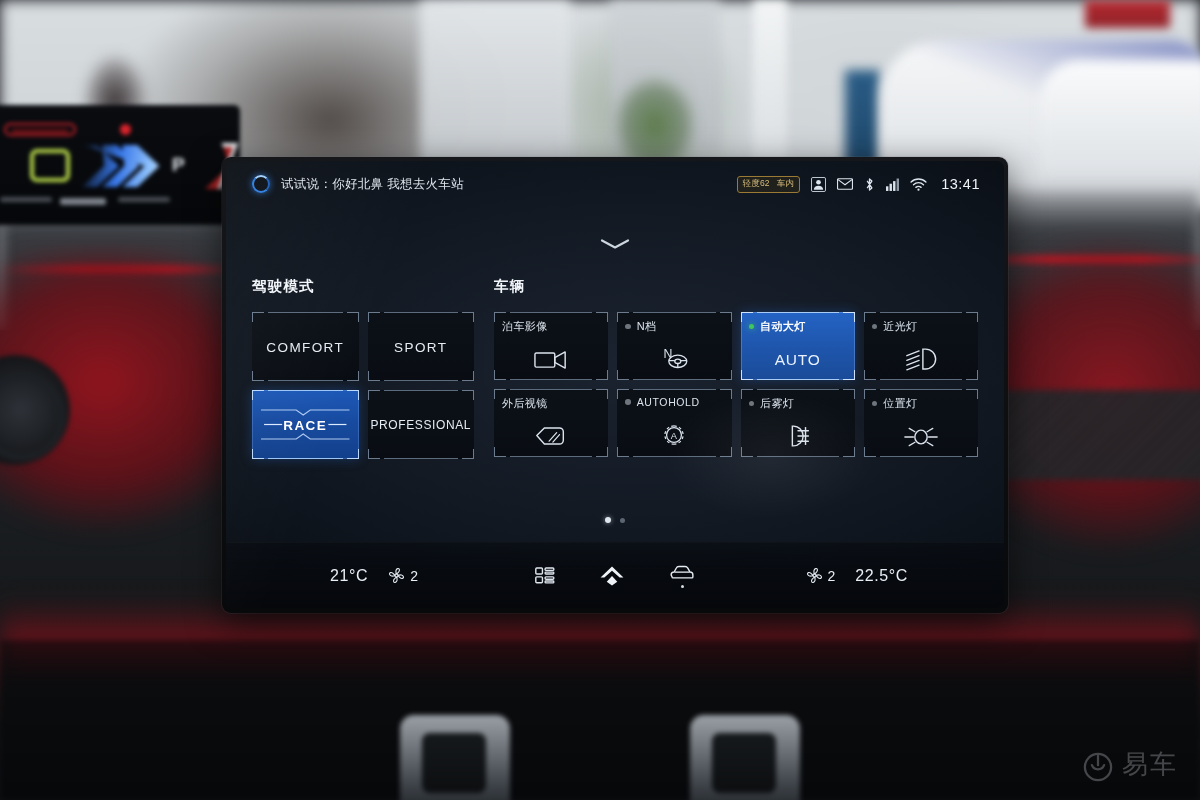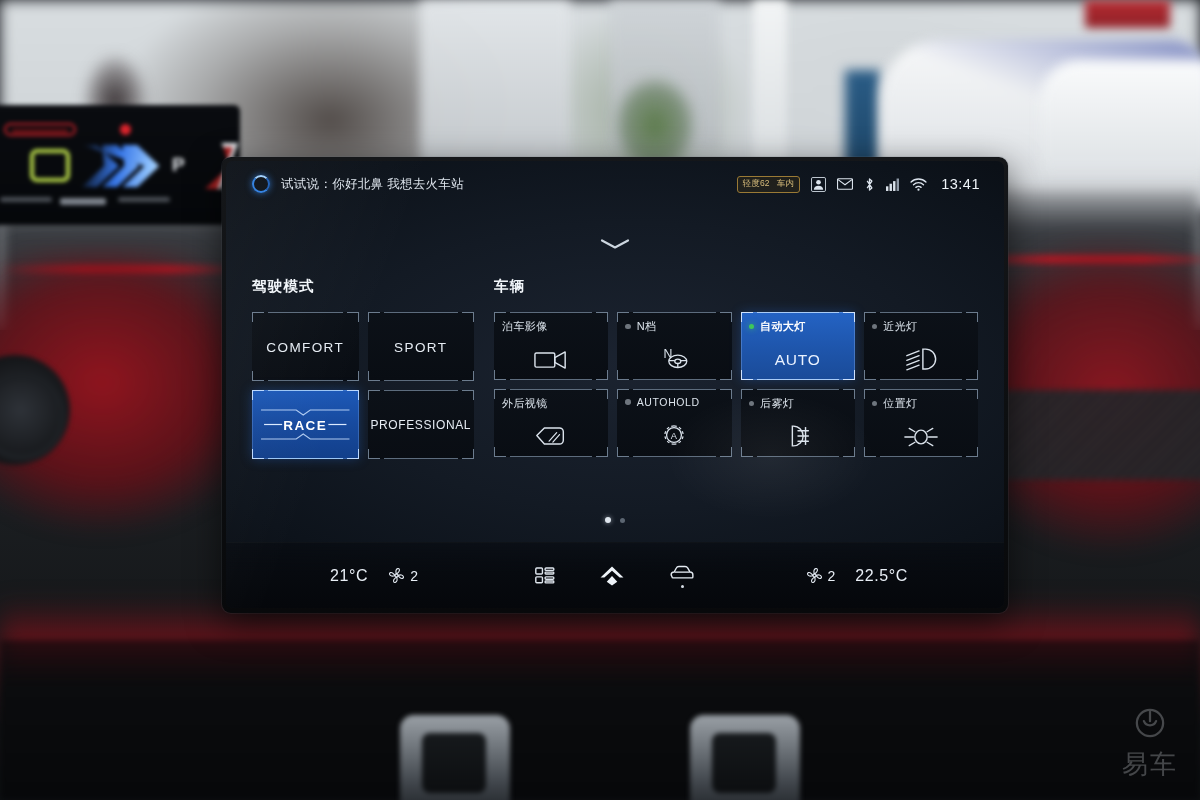--- a/index.html
+++ b/index.html
@@ -304,23 +304,22 @@
   .cl-right { margin-left:auto; margin-right:96px; }
   .temp { font-size:16px; color:#e9eff6; letter-spacing:.6px; cursor:pointer; }
   .fan { display:flex; align-items:center; gap:5px; cursor:pointer; }
   .fan-num { font-size:14px; color:#e9eff6; }
   .cl-center { display:flex; align-items:center; gap:44px; position:absolute; left:50%; transform:translateX(-50%); }
   .navbtn { cursor:pointer; display:flex; flex-direction:column; align-items:center; gap:4px; }
   .navdot { width:3px; height:3px; border-radius:50%; background:#d6dde5; }
 
   
   .watermark {
-    position:absolute; right:22px; bottom:18px; display:flex; align-items:center; gap:9px;
+    position:absolute; right:22px; bottom:18px; display:flex; align-items:flex-end; gap:9px;
     opacity:.30;
-    flex-direction:column;
   }
   .wm-text { font-size:26px; color:#cfd4d9; letter-spacing:2px; }
   svg { display:block; }
 </style>
 </head>
 <body>
 
 <div id="scene">
 
   <div class="bg-layer">

